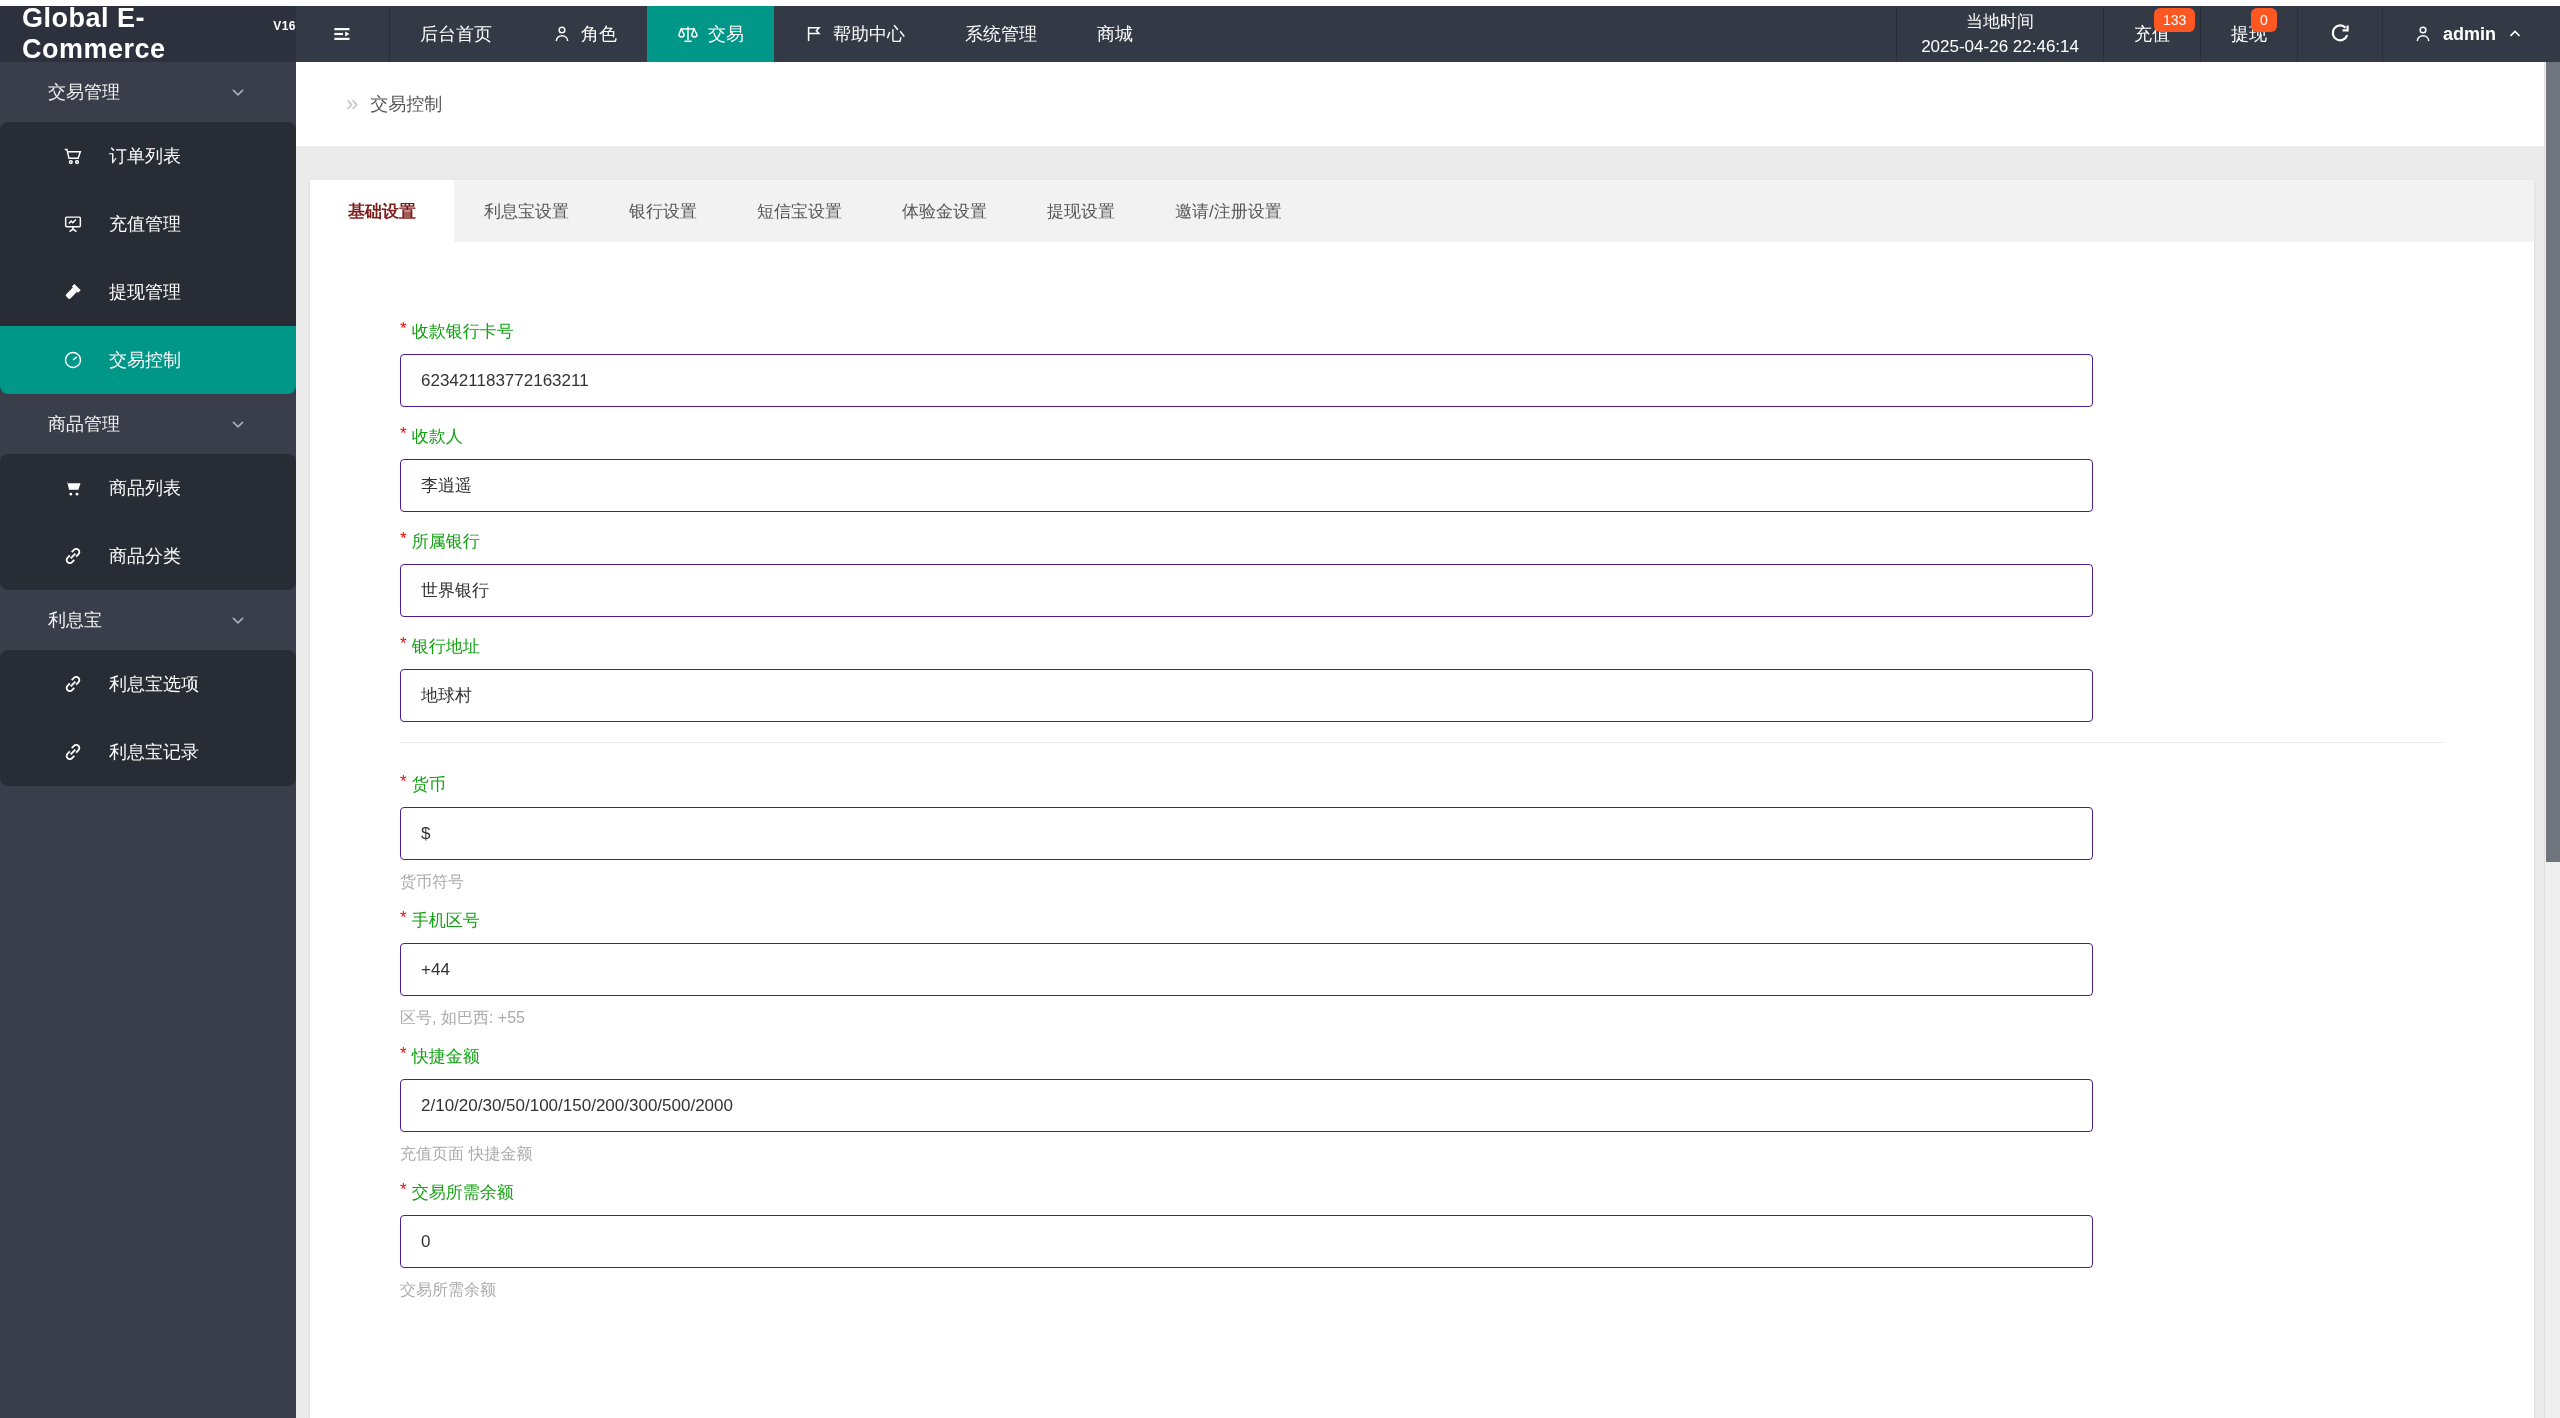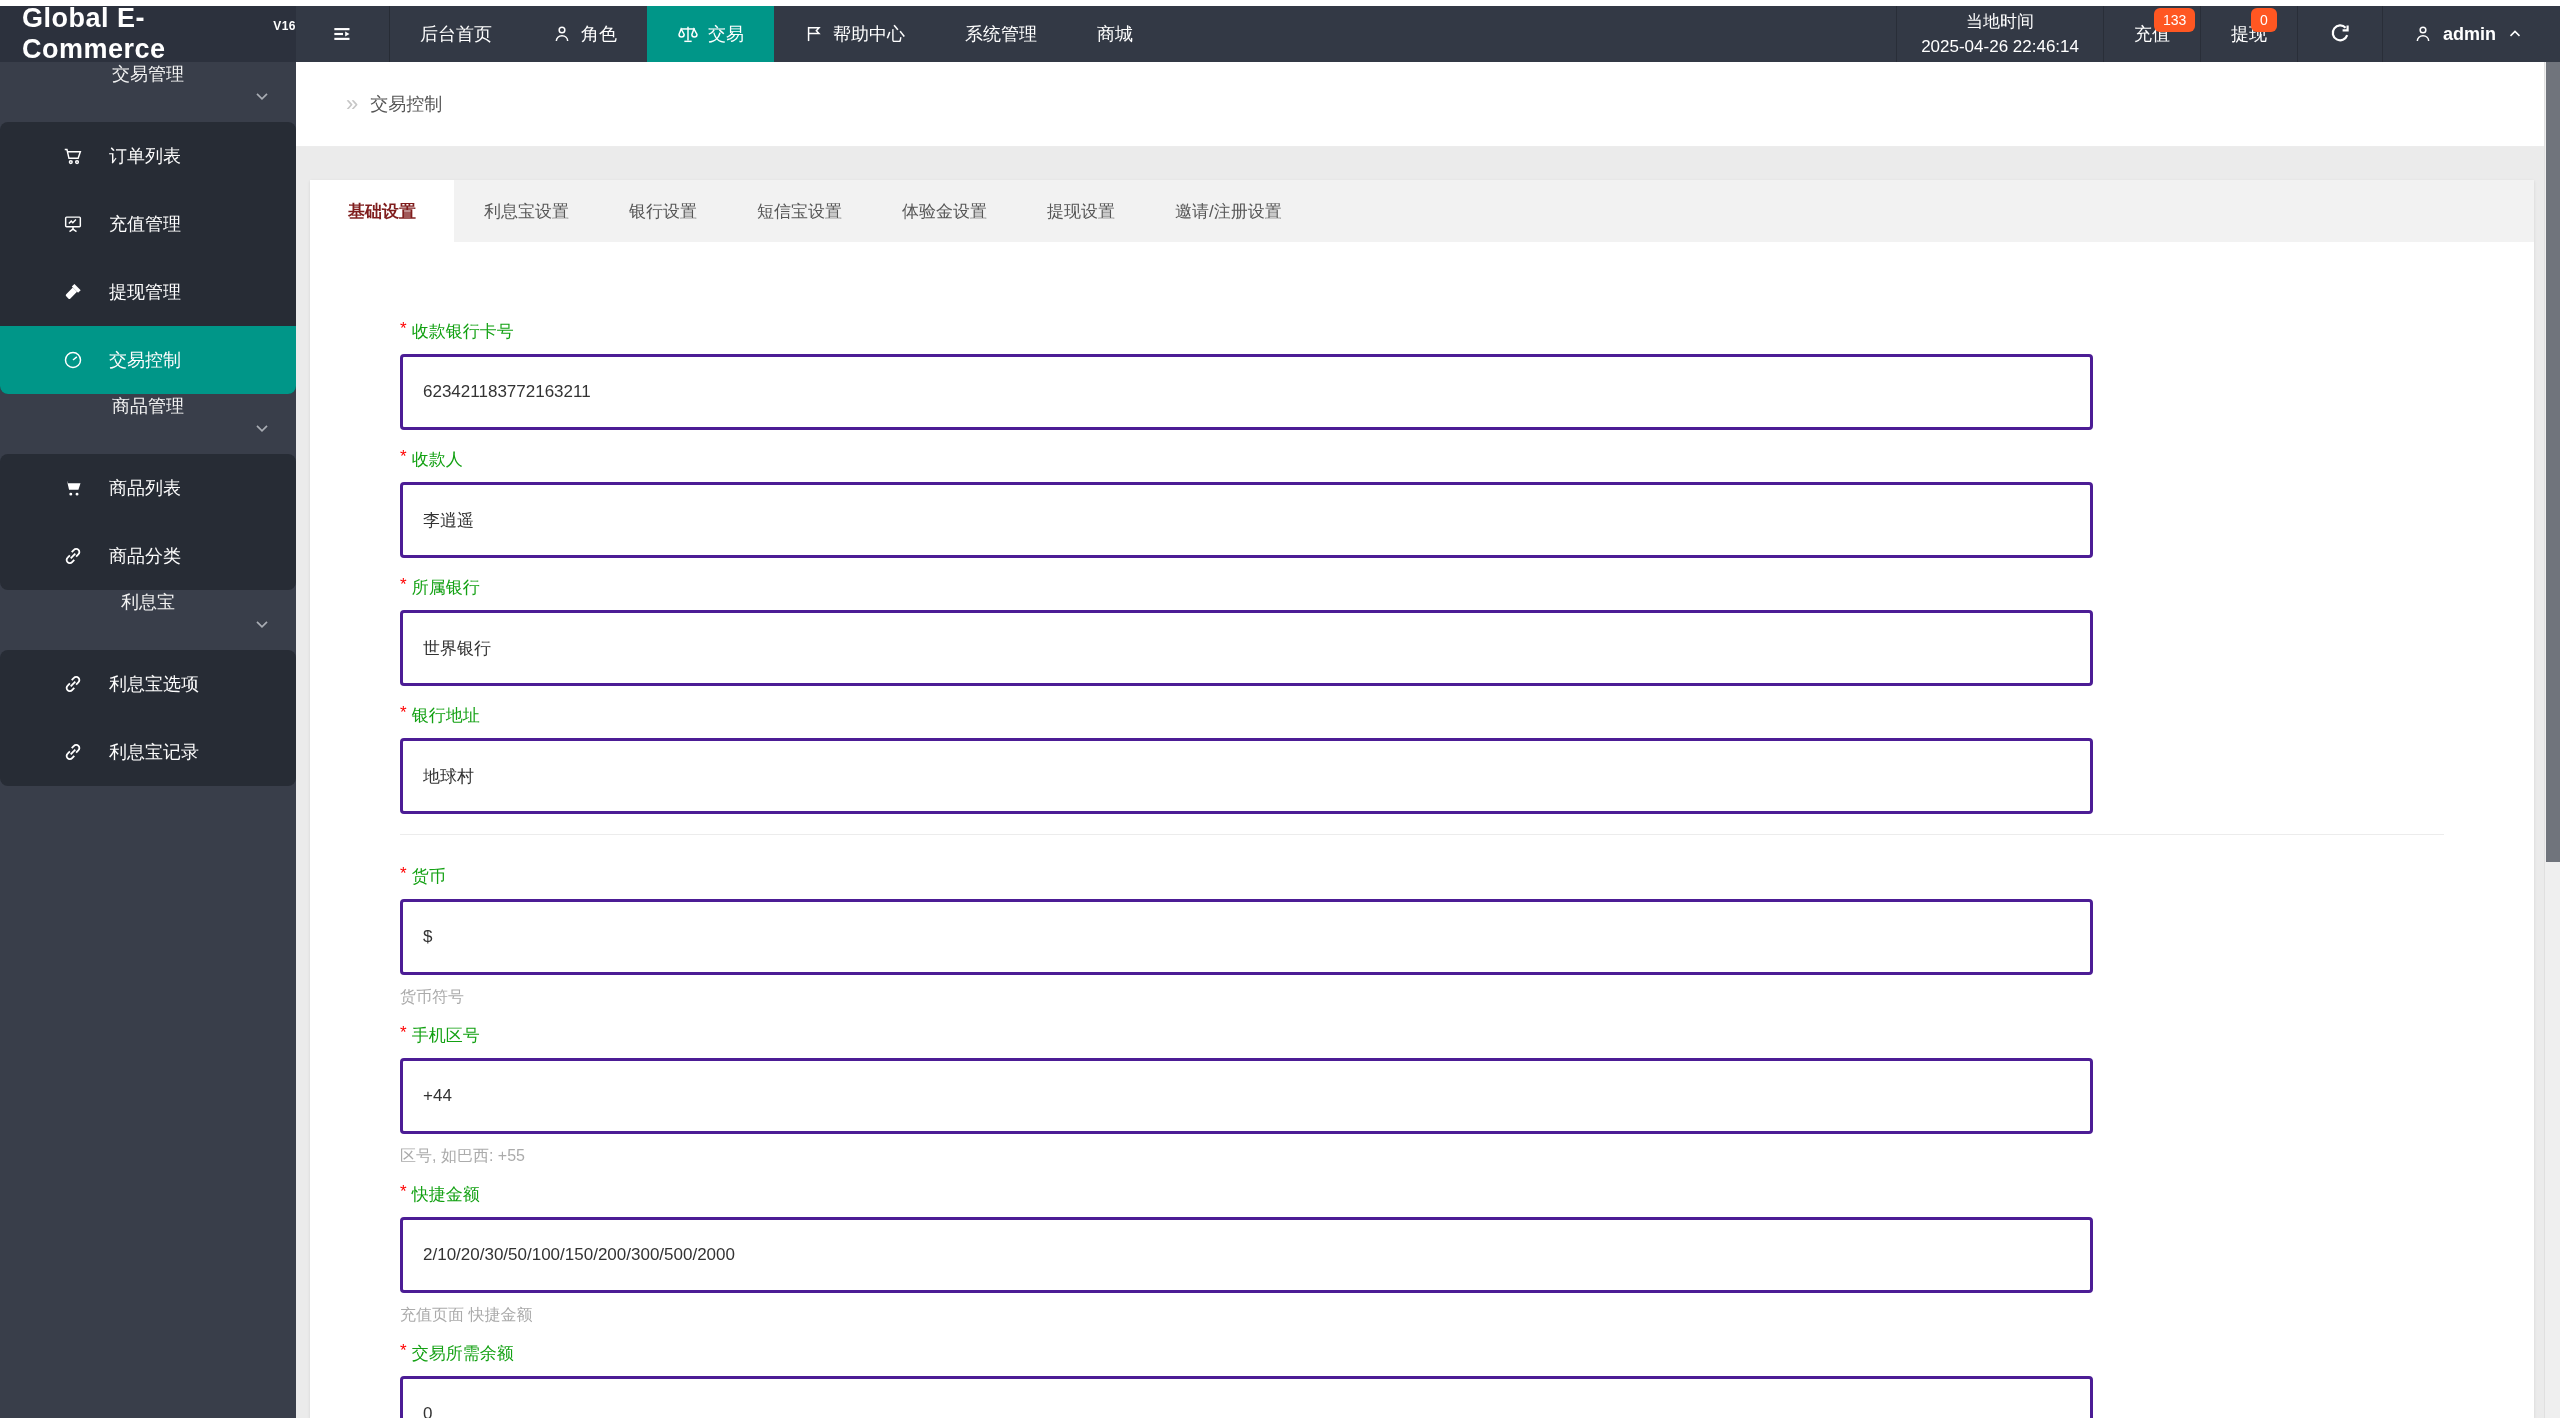--- a/index.html
+++ b/index.html
@@ -26,22 +26,22 @@
   .tr-item.time { cursor:default; font-size:17px; line-height:1.5; text-align:right; padding:12px 24px; }
   .tr-badge { position:absolute; top:2px; left:50%; margin-left:2px; background:#ff5722;
     color:#fff; font-size:14px; line-height:1; padding:5px 9px; border-radius:6px; min-width:26px;
     text-align:center; }
   .tr-user { display:flex; flex-direction:row; gap:10px; align-items:center; font-weight:bold; }
   .icon { display:inline-flex; flex:none; }
 
   
   .sidebar { position:absolute; top:62px; left:0; width:296px; height:1356px;
     background:#393e4a; z-index:20; }
-  .side-group-header { height:60px; display:flex; align-items:center; padding:0 24px;
-    color:#f2f2f2; font-size:18px; cursor:pointer;flex-direction:column; }
+  .side-group-header { height:60px; display:flex; align-items:center; padding:0 48px;
+    color:#f2f2f2; font-size:18px; cursor:pointer; }
   .side-group-header .chev { margin-left:auto; opacity:.75; }
   .side-submenu { background:#272c35; border-radius:8px; overflow:hidden; }
   .side-item { height:68px; display:flex; align-items:center; gap:25px; padding:0 0 0 62px;
     color:#fdfdfd; font-size:18px; cursor:pointer; }
   .side-item.active { background:#009688; }
 
   
   .content { position:absolute; top:62px; left:296px; width:2248px; height:1356px; }
   .breadcrumb { height:85px; background:#fff; display:flex; align-items:center;
     padding-left:50px; gap:12px; border-bottom:1px solid #ececec; }
@@ -52,21 +52,21 @@
   .tabbar { height:62px; background:#f2f2f2; display:flex; align-items:stretch; }
   .tab { display:flex; align-items:center; padding:0 30px; font-size:17px; color:#575757;
     cursor:pointer; white-space:nowrap; }
   .tab.active { background:#fff; color:#7f1d1d; font-weight:bold; padding:8px 38px; }
 
   .form { padding:80px 90px 0 90px; }
   .field { margin-bottom:20px; }
   .field-label { font-size:17px; color:#13a113; margin-bottom:12px; line-height:20px; }
   .req { color:#ff0000; margin-right:5px; font-size:17px; display:inline-block;
     transform:translateY(-3px); }
-  .field input { display:block; width:1693px; height:76px; border:3px solid #4c1d95;
+  .field input { display:block; width:1693px; height:53px; border:1px solid #4c1d95;
     border-radius:4px; padding:0 20px; font-size:17px; color:#333; outline:none;
     font-family:"Liberation Sans","DejaVu Sans",sans-serif; background:#fff; }
   .helper { margin-top:12px; font-size:16px; color:#ababab; line-height:19px; }
   .form hr { border:none; border-top:1px solid #ececec; margin:12px 0 32px 0; }
 
   
   .scrollbar { position:absolute; top:62px; right:0; width:16px; height:1356px;
     background:#efefef; border-left:1px solid #e0e0e0; z-index:40; }
   .scroll-thumb { position:absolute; top:0; left:1px; width:14px; height:800px;
     background:#70747c; cursor:pointer; }

